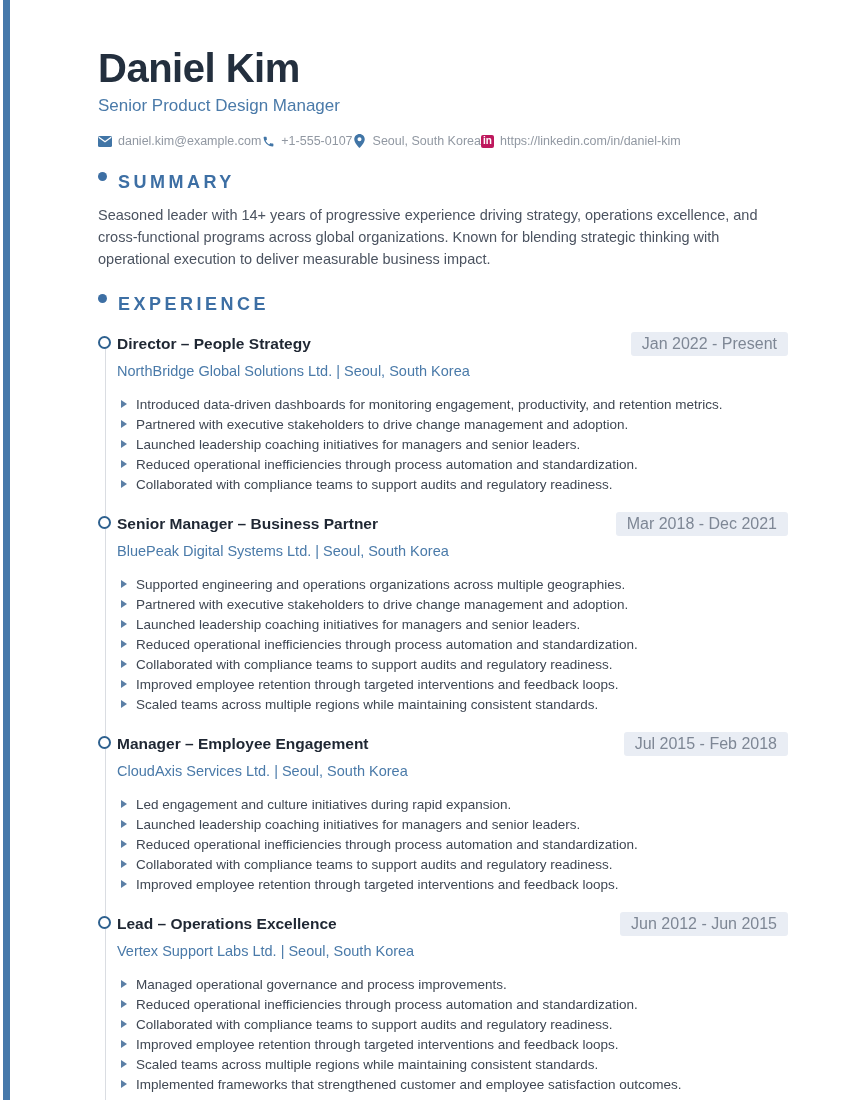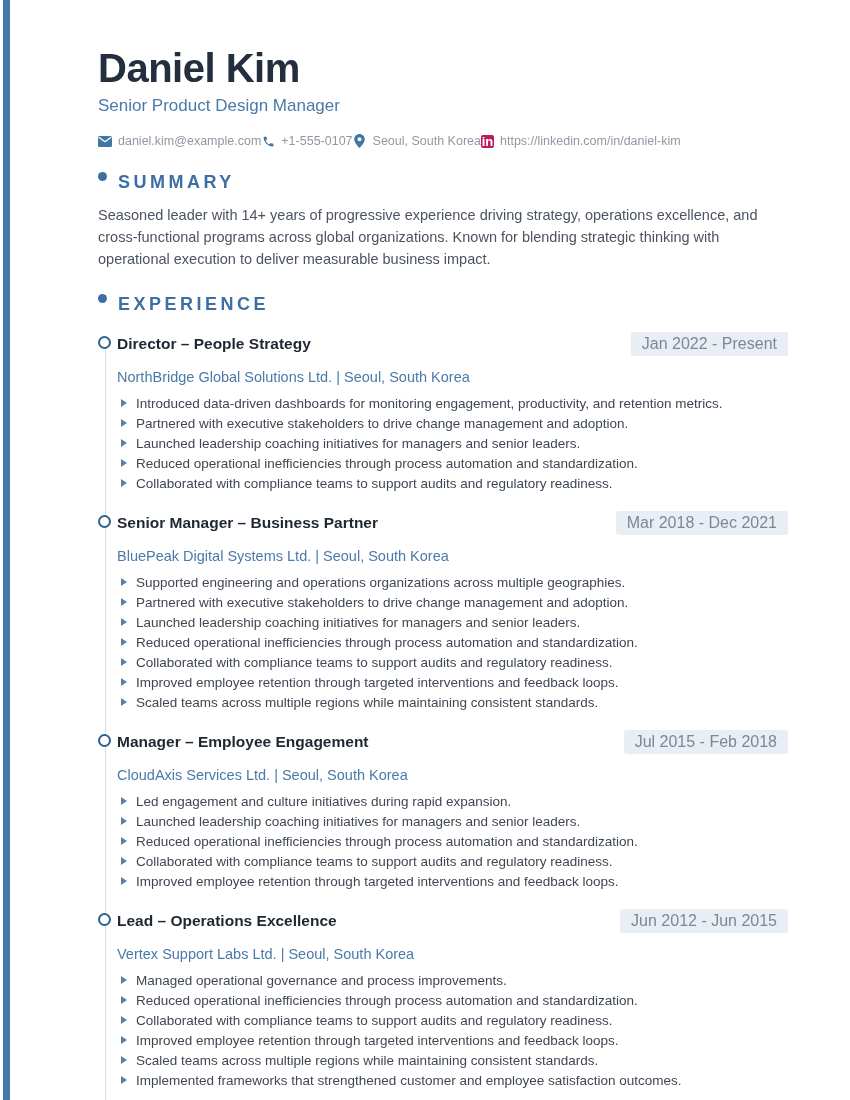--- a/index.html
+++ b/index.html
@@ -45,21 +45,21 @@
     white-space: nowrap;
   }
   .contact-item { display: inline-flex; align-items: center; gap: 6px; }
   .cicon { display: inline-flex; width: 14px; height: 14px; align-items: center; justify-content: center; flex: none; }
   .cicon svg { display: block; }
   .li-badge {
     width: 13px; height: 13px;
     background: #be185d;
     border-radius: 2px;
     color: #ffffff;
-    font-size: 13px;
+    font-size: 10px;
     font-weight: bold;
     display: inline-flex;
     align-items: center;
     justify-content: center;
     line-height: 1;
   }
   
   .section { margin-top: 24px; }
   .section-heading {
     display: flex;
@@ -121,28 +121,28 @@
   .job-dates {
     flex: none;
     background: #e9edf4;
     color: #7e8795;
     font-size: 16px;
     padding: 3px 11px;
     border-radius: 3px;
     white-space: nowrap;
   }
   .job-company {
-    margin-top: 13px;
+    margin-top: 7px;
     font-size: 14.5px;
     font-weight: 500;
     color: #4a7aa9;
   }
   .job-bullets {
     list-style: none;
-    margin-top: 9px;
+    margin-top: 16px;
   }
   .job-bullets li {
     display: flex;
     align-items: baseline;
     gap: 9px;
     font-size: 13.5px;
     line-height: 20px;
     color: #3f4753;
     padding-left: 4px;
   }

